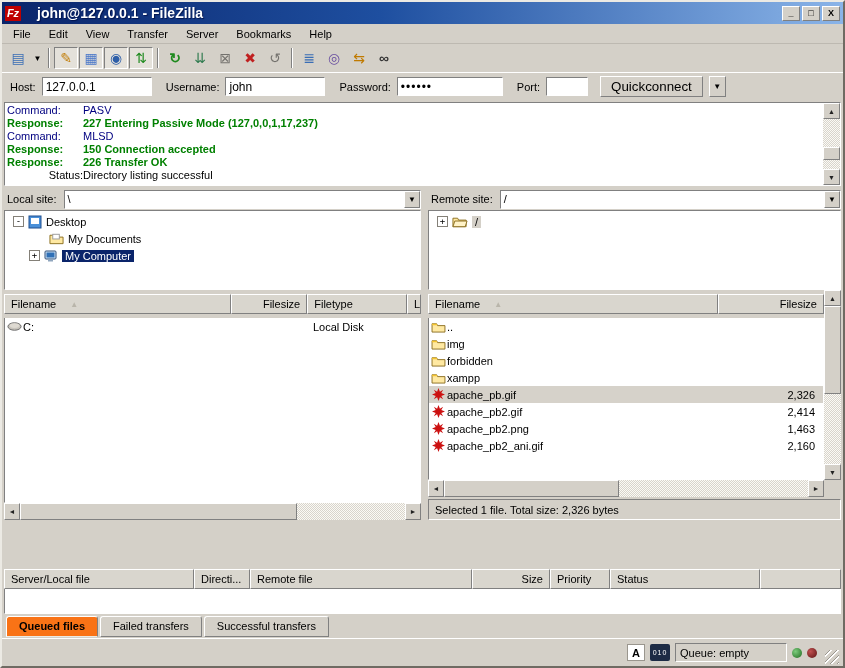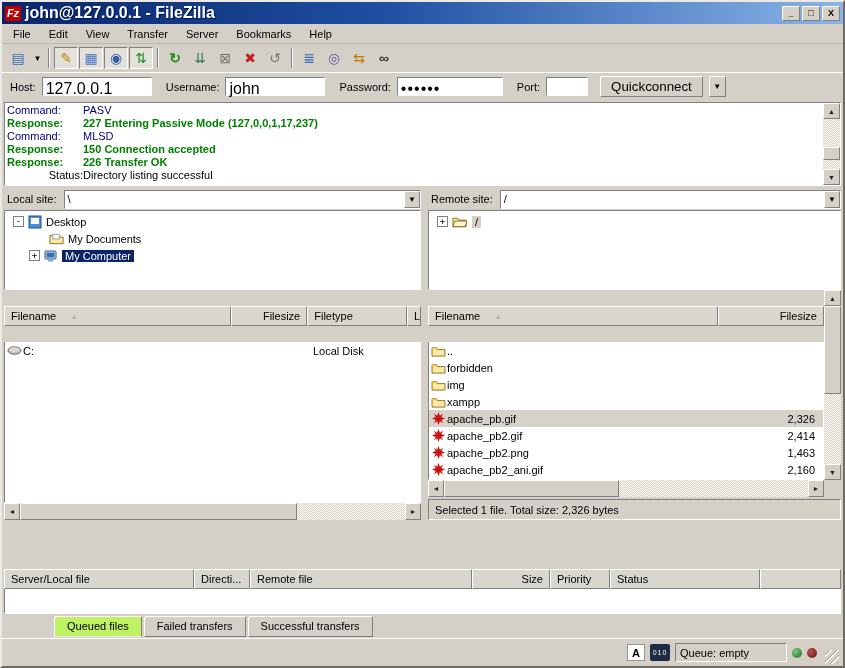--- a/index.html
+++ b/index.html
@@ -8,42 +8,42 @@
   .win { width:845px; height:668px; background:#D4D0C8; display:flex; flex-direction:column;
          border:2px solid; border-color:#ECEAE4 #6F6B63 #6F6B63 #ECEAE4; overflow:hidden; }
   .raised { border:1px solid; border-color:#FFFFFF #808080 #808080 #FFFFFF; }
   .sunken { border:1px solid; border-color:#808080 #FFFFFF #FFFFFF #808080; }
 
   
   .titlebar { height:22px; flex:0 0 22px; background:linear-gradient(to right,#0A246A,#1E4FA0 45%,#8AB4E8);
               display:flex; align-items:center; padding:0 3px; }
   .fz-icon { width:16px; height:15px; background:#BF0000; color:#fff; font-weight:bold; font-size:11px;
              display:flex; align-items:center; justify-content:center; margin-right:4px; font-style:italic; }
-  .title-text { color:#fff; font-weight:bold; font-size:16px; flex:1; text-shadow:1px 1px 1px #00134d; }
+  .title-text { color:#fff; font-weight:bold; font-size:14px; flex:1; text-shadow:1px 1px 1px #00134d;margin-left:12px; }
   .winbtn { width:18px; height:15px; background:#D4D0C8; margin-left:2px; font-size:9px; font-weight:bold;
             display:flex; align-items:center; justify-content:center; line-height:1; }
 
   
   .menubar { height:20px; flex:0 0 20px; display:flex; align-items:center; padding-left:2px;
              border-bottom:1px solid #BDB9B1; }
   .menu-item { padding:2px 9px; }
 
   
   .toolbar { height:28px; flex:0 0 28px; display:flex; align-items:center; padding-left:4px; gap:1px; }
   .tbtn { width:24px; height:22px; display:flex; align-items:center; justify-content:center; font-size:14px; }
   .tbtn.pressed { border:1px solid; border-color:#808080 #FFFFFF #FFFFFF #808080; background:#E4E1DA; }
   .tbtn.disabled { opacity:.45; filter:grayscale(1); }
   .tsep { width:2px; height:20px; border-left:1px solid #808080; border-right:1px solid #fff; margin:0 3px; }
   .drop { width:13px; height:22px; font-size:8px; display:flex; align-items:center; justify-content:center; }
 
   
   .quickbar { height:28px; flex:0 0 28px; display:flex; align-items:center; padding-left:8px; gap:6px;
               border-top:1px solid #fff; }
   .qlabel { margin-left:8px; }
-  .qinput { background:#fff; height:19px; padding:2px 3px; font-size:16px; }
+  .qinput { background:#fff; height:19px; padding:2px 3px; font-size:12px; }
   .qc-btn { height:21px; padding:2px 10px; background:#D4D0C8; }
   .qc-drop { width:17px; height:21px; background:#D4D0C8; font-size:8px; display:flex; align-items:center; justify-content:center; }
 
   
   .logwrap { flex:0 0 88px; padding:2px; }
   .logbox { background:#fff; width:100%; height:100%; display:flex; }
   .loglines { flex:1; padding:1px 2px; overflow:hidden; }
   .logline { display:flex; height:13px; line-height:13px; white-space:nowrap; }
   .loglabel { width:76px; flex:0 0 76px; }
   .log-command { color:#000080; }
@@ -75,21 +75,21 @@
   .combo-btn { width:16px; height:17px; background:#D4D0C8; font-size:8px; display:flex; align-items:center; justify-content:center; }
   .treebox { flex:0 0 80px; background:#fff; margin:0 2px; overflow:hidden; padding-top:2px; }
   .treerow { height:17px; display:flex; align-items:center; white-space:nowrap; }
   .expander { width:11px; height:11px; flex:0 0 11px; background:#fff; border:1px solid #848078;
               font-size:9px; line-height:9px; text-align:center; font-family:"DejaVu Sans Mono",monospace; color:#000; }
   .tree-sel { background:#0A246A; color:#fff; padding:0 3px; }
   .tree-graysel { background:#D4D0C8; padding:0 3px; }
   .ticon { margin:0 4px; display:inline-flex; }
 
   
-  .listhead { height:20px; flex:0 0 20px; display:flex; margin:16px 2px; background:#0369a1; }
+  .listhead { height:20px; flex:0 0 20px; display:flex; margin:4px 2px; background:#0369a1; }
   .hcell { border:1px solid; border-color:#FFFFFF #808080 #808080 #FFFFFF; background:#D9D6CE;
            display:flex; align-items:center; padding:0 6px; overflow:hidden; white-space:nowrap; }
   .hcell .sort { color:#B9B5AA; font-size:8px; margin-left:14px; }
   .listbody { flex:1; background:#fff; margin:0 2px; overflow:hidden; }
   .frow { height:17px; display:flex; align-items:center; white-space:nowrap; }
   .frow.selected { background:#D6D2CA; }
   .fic { width:18px; flex:0 0 18px; display:flex; justify-content:center; }
   .fname { flex:1; overflow:hidden; }
   .fsize { text-align:right; padding-right:8px; }
   .ftype { padding-left:6px; }
@@ -103,21 +103,21 @@
 
   
   .queuewrap { flex:0 0 94px; display:flex; flex-direction:column; padding:2px 2px 0 2px; }
   .qhead { height:20px; flex:0 0 20px; display:flex; background:#D9D6CE;margin-top:47px; }
   .qbody { flex:1; background:#fff; border:1px solid; border-color:#808080 #FFFFFF #FFFFFF #808080; border-top:none; }
 
   
   .tabsrow { flex:0 0 24px; display:flex; align-items:flex-start; padding:2px 0 0 4px; gap:2px; }
   .tab { padding:3px 12px 4px 12px; background:#D4D0C8; border:1px solid; border-color:#FFFFFF #808080 #808080 #FFFFFF;
          border-top-left-radius:3px; border-top-right-radius:3px; }
-  .tab.active { background:#bef264; font-weight:normal; border-bottom-color:#ECEAE3;margin-left:48px; }
+  .tab.active { background:#f97316; font-weight:bold; border-bottom-color:#ECEAE3; }
 
   
   .statusbar { flex:1 1 auto; display:flex; align-items:center; justify-content:flex-end;
                border-top:1px solid #fff; padding:2px 4px; gap:5px; }
   .sb-ind { height:17px; display:flex; align-items:center; justify-content:center; }
   .ind-a { width:18px; background:#fff; border:1px solid #9a968e; font-weight:bold; font-size:11px; }
   .ind-bin { width:20px; background:#1d2b45; color:#fff; font-size:7px; border-radius:2px; letter-spacing:1px; }
   .queuebox { width:112px; height:19px; border:1px solid; border-color:#808080 #FFFFFF #FFFFFF #808080;
               display:flex; align-items:center; padding:0 4px; }
   .led { width:10px; height:10px; border-radius:50%; }
@@ -349,31 +349,31 @@
                   <span class="fname">..</span>
                   <span class="fsize" style="width:90px"></span>
                 </div>
               <div class="frow">
                   <span class="fic">
                     <svg width="15" height="12" viewBox="0 0 16 13">
                       <path d="M1 3 L6 3 L7 5 L15 5 L15 12 L1 12 Z" fill="#FFE9A2" stroke="#8A6D1F"></path>
                       <path d="M1 3 L6 3 L6.8 4.6 L1 4.6 Z" fill="#F4C430"></path>
                     </svg>
                   </span>
-                  <span class="fname">forbidden</span>
+                  <span class="fname">img</span>
                   <span class="fsize" style="width:90px"></span>
                 </div>
               <div class="frow">
                   <span class="fic">
                     <svg width="15" height="12" viewBox="0 0 16 13">
                       <path d="M1 3 L6 3 L7 5 L15 5 L15 12 L1 12 Z" fill="#FFE9A2" stroke="#8A6D1F"></path>
                       <path d="M1 3 L6 3 L6.8 4.6 L1 4.6 Z" fill="#F4C430"></path>
                     </svg>
                   </span>
-                  <span class="fname">img</span>
+                  <span class="fname">forbidden</span>
                   <span class="fsize" style="width:90px"></span>
                 </div>
               <div class="frow">
                   <span class="fic">
                     <svg width="15" height="12" viewBox="0 0 16 13">
                       <path d="M1 3 L6 3 L7 5 L15 5 L15 12 L1 12 Z" fill="#FFE9A2" stroke="#8A6D1F"></path>
                       <path d="M1 3 L6 3 L6.8 4.6 L1 4.6 Z" fill="#F4C430"></path>
                     </svg>
                   </span>
                   <span class="fname">xampp</span>

